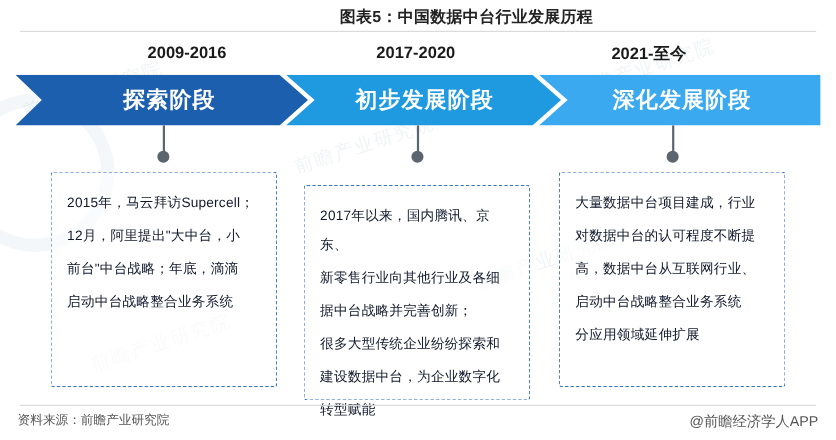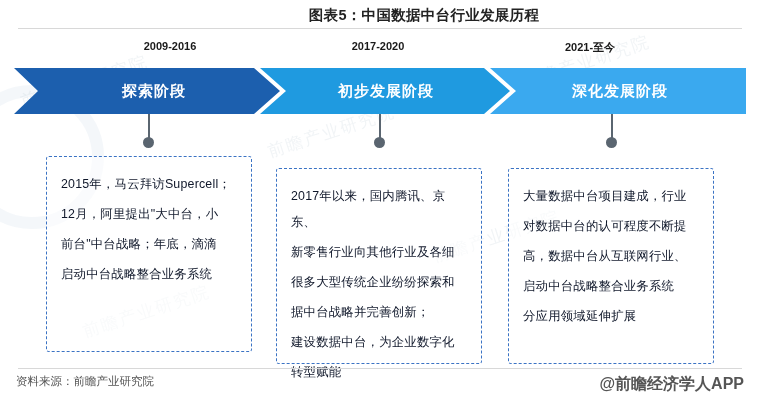--- a/index.html
+++ b/index.html
@@ -72,21 +72,21 @@
   
   .years {
     position: absolute;
     top: 40px;
     left: 0;
     width: 760px;
     height: 22px;
   }
   .year {
     position: absolute;
-    font-size: 11px;
+    font-size: 15px;
     font-weight: bold;
     color: #1a1a1a;
     text-align: center;
     white-space: nowrap;
   }
   .year.y0 { left: 80px;  width: 180px; }
   .year.y1 { left: 288px; width: 180px; }
   .year.y2 { left: 500px; width: 180px; }
 
   
@@ -97,21 +97,21 @@
     width: 732px;
     height: 46px;
   }
   .band svg { display: block; }
   .chev-label {
     position: absolute;
     top: 0;
     height: 46px;
     line-height: 46px;
     color: #fff;
-    font-size: 15px;
+    font-size: 20px;
     font-weight: bold;
     text-align: center;
     letter-spacing: 1px;
     white-space: nowrap;
   }
   .chev-label.c0 { left: 40px;  width: 200px; }
   .chev-label.c1 { left: 272px; width: 200px; }
   .chev-label.c2 { left: 506px; width: 200px; }
 
   
@@ -139,21 +139,21 @@
   }
   .box p {
     margin: 0 0 4px 0;
     font-size: 12.4px;
     line-height: 26px;
     color: #0f172a;
     letter-spacing: 0.2px;
   }
   .box.b0 { left: 46px;  top: 156px; width: 206px; height: 196px; }
   .box.b1 { left: 276px; top: 168px; width: 206px; height: 196px; }
-  .box.b2 { left: 508px; top: 168px; width: 206px; height: 196px; }
+  .box.b2 { left: 508px; top: 156px; width: 206px; height: 196px; }
 
   
   .footer-line {
     position: absolute;
     left: 18px;
     top: 368px;
     width: 724px;
     height: 1px;
     background: #d8d8d8;
   }
@@ -161,23 +161,22 @@
     position: absolute;
     left: 16px;
     top: 374px;
     font-size: 11.5px;
     color: #555;
   }
   .brand {
     position: absolute;
     right: 16px;
     top: 374px;
-    font-size: 16px;
+    font-size: 13px;
     color: #555;
-    font-weight: bold;
   }
 </style>
 </head>
 <body>
 
 <div class="page">
 
   <div class="wm-circle"></div>
   <div class="watermark wm1">前瞻产业研究院</div>
   <div class="watermark wm2">前瞻产业研究院</div>
@@ -215,22 +214,22 @@
   <div class="box b0">
     <p>2015年，马云拜访Supercell；</p>
     <p>12月，阿里提出"大中台，小</p>
     <p>前台"中台战略；年底，滴滴</p>
     <p>启动中台战略整合业务系统</p>
   </div>
 
   <div class="box b1">
     <p>2017年以来，国内腾讯、京东、</p>
     <p>新零售行业向其他行业及各细</p>
+    <p>据中台战略并完善创新；</p>
     <p>很多大型传统企业纷纷探索和</p>
-    <p>据中台战略并完善创新；</p>
     <p>建设数据中台，为企业数字化</p>
     <p>转型赋能</p>
   </div>
 
   <div class="box b2">
     <p>大量数据中台项目建成，行业</p>
     <p>对数据中台的认可程度不断提</p>
     <p>高，数据中台从互联网行业、</p>
     <p>启动中台战略整合业务系统</p>
     <p>分应用领域延伸扩展</p>

